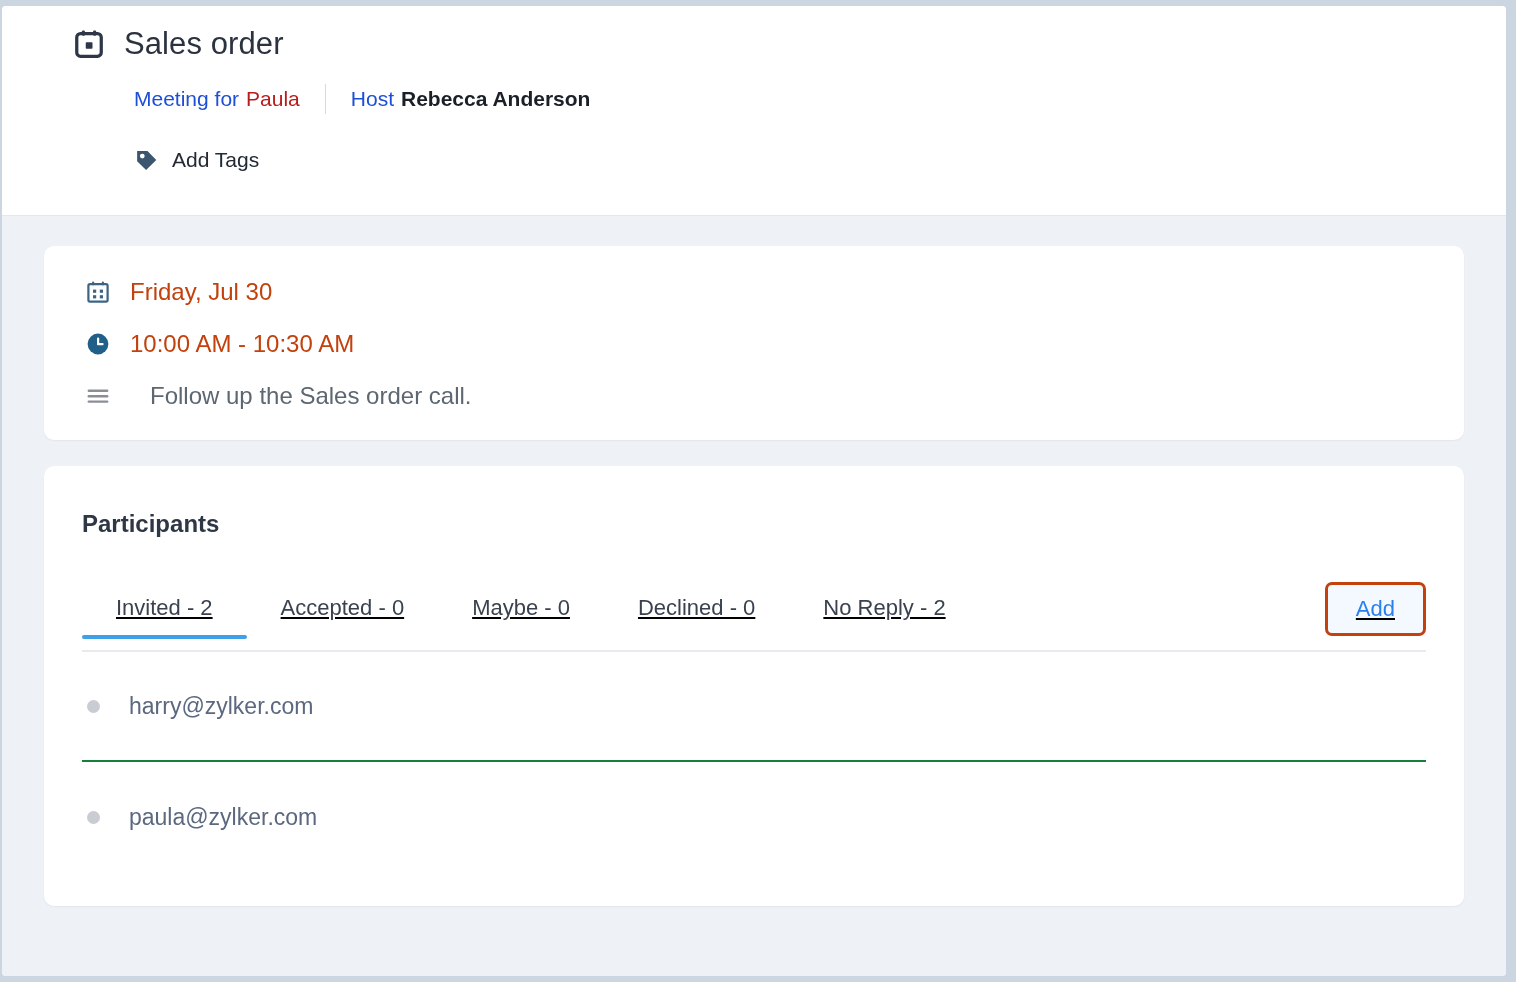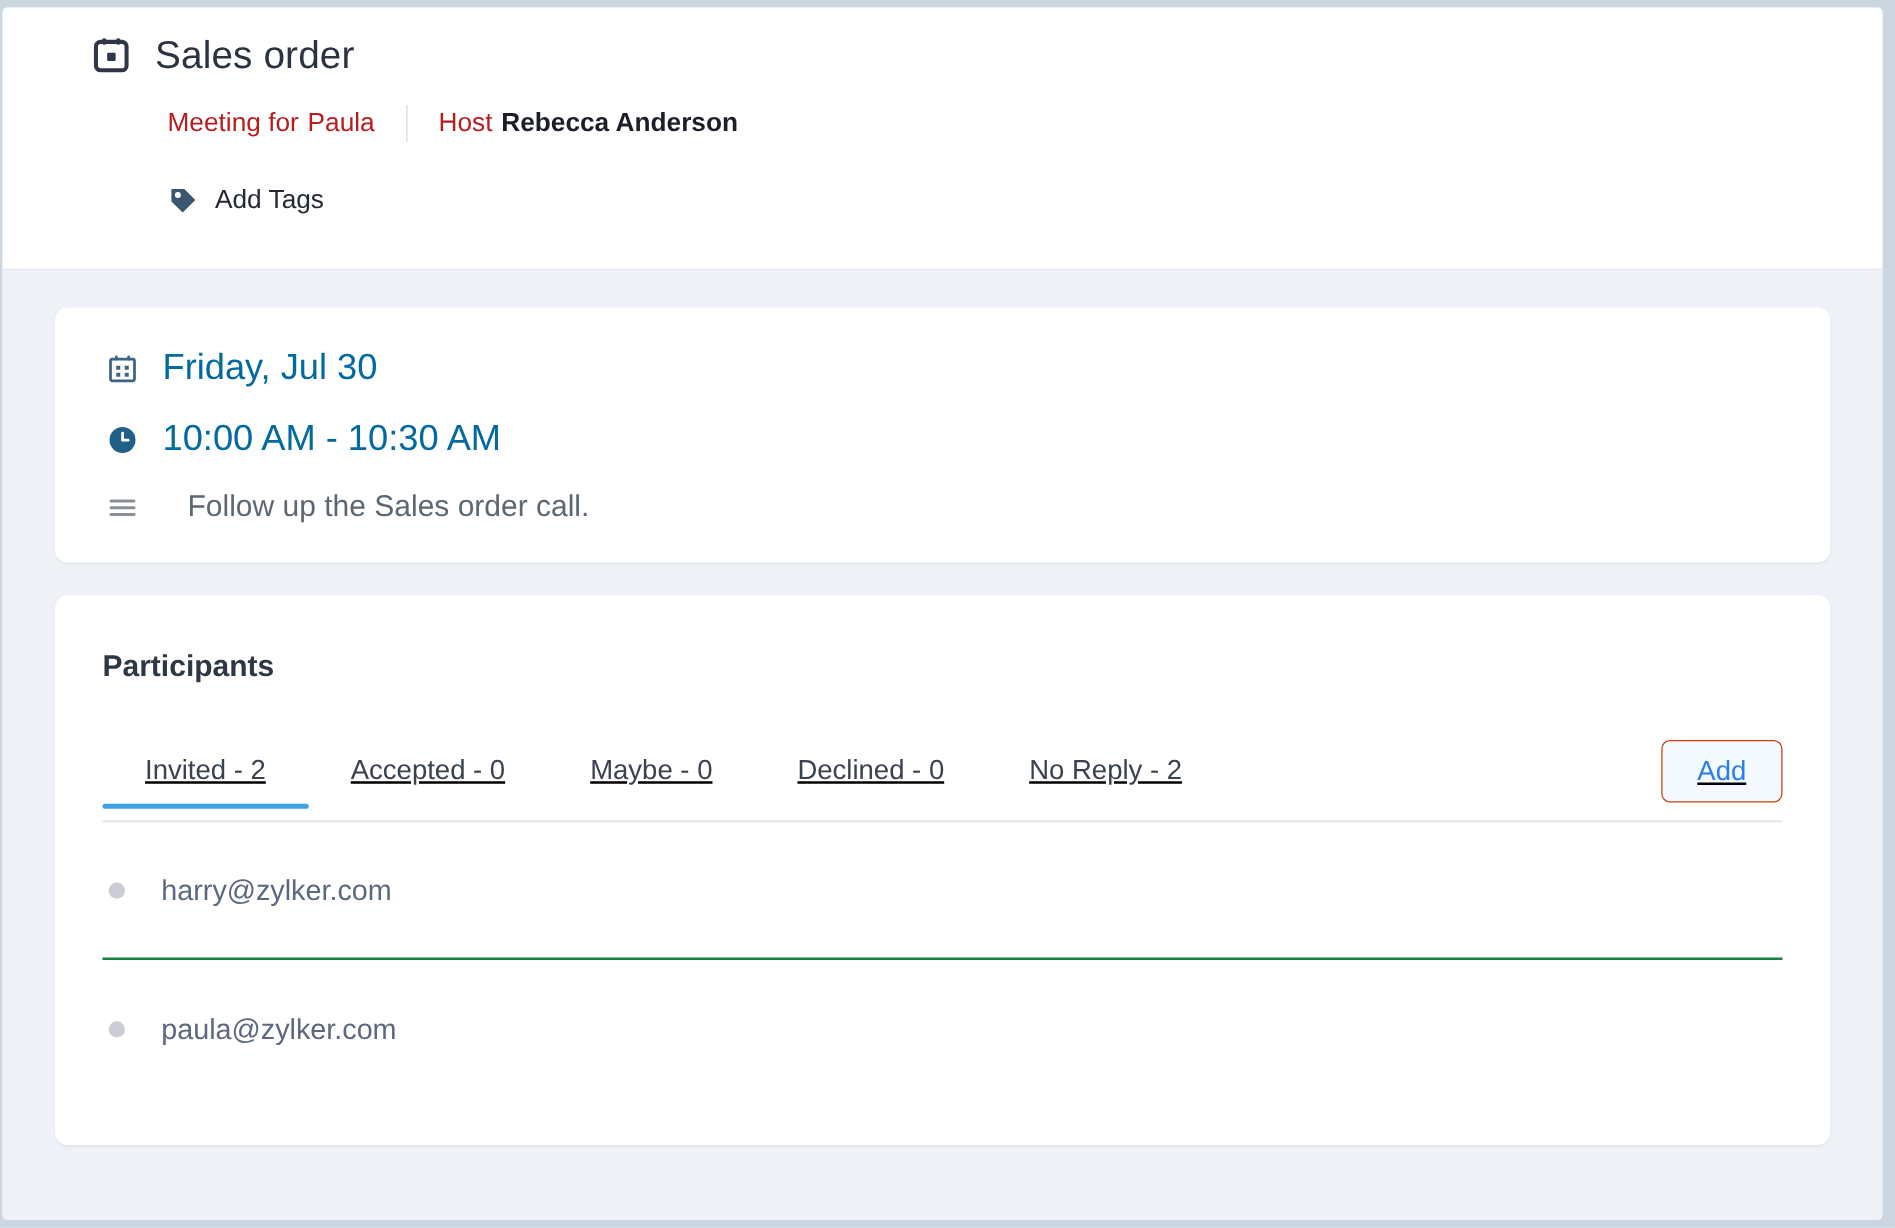--- a/index.html
+++ b/index.html
@@ -55,21 +55,21 @@
 
   .meta-row {
     display: flex;
     align-items: center;
     padding-left: 132px;
     margin-top: 25px;
     font-size: 21px;
   }
 
   .meta-label {
-    color: #b91c1c;
+    color: #1d4ed8;
     font-weight: 400;
   }
 
   .meta-link {
     color: #b91c1c;
     margin-left: 7px;
     font-weight: 400;
     cursor: pointer;
   }
 
@@ -137,22 +137,22 @@
 
   .detail-row .ricon {
     width: 24px;
     height: 24px;
     flex: 0 0 24px;
     margin-right: 20px;
     display: block;
   }
 
   .detail-text {
-    font-size: 29px;
-    color: #0369a1;
+    font-size: 24px;
+    color: #c2410c;
     font-weight: 400;
   }
 
   .desc-row { margin-bottom: 0; gap: 20px; }
   .desc-text { color: #5d6772; font-size: 24px; }
 
   
   .participants-card {
     padding: 44px 38px 0 38px;
     height: 440px;
@@ -193,21 +193,21 @@
     left: 0; right: 0; bottom: -2px;
     height: 4px;
     background: #3fa0ea;
     border-radius: 2px;
   }
 
   .add-button {
     font-size: 22px;
     color: #2a7ef0;
     background: #f3f9ff;
-    border: 1px solid #c2410c;
+    border: 3px solid #c2410c;
     border-radius: 7px;
     padding: 11px 28px;
     cursor: pointer;
     margin-bottom: 14px;
     font-family: "Liberation Sans", sans-serif;
   }
 
   .tabs-underline {
     height: 2px;
     background: #e8eaed;

